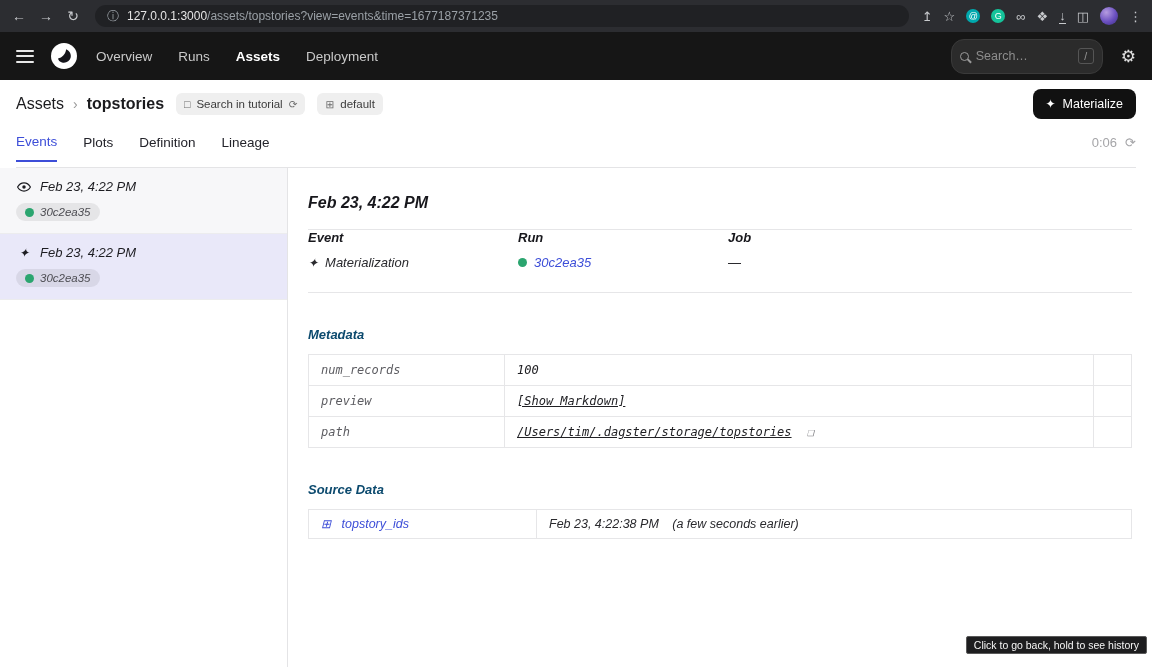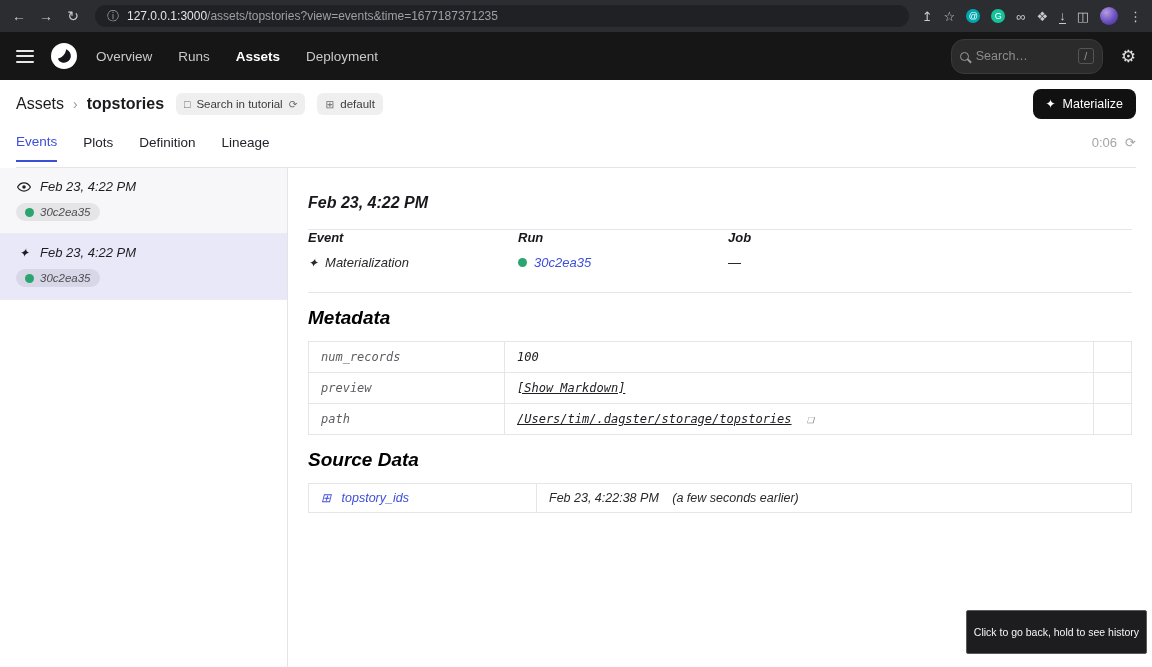--- a/index.html
+++ b/index.html
@@ -69,36 +69,36 @@
 
   
   .main { flex: 1; padding: 14px 20px; overflow: hidden; }
   .main h1 { font-size: 16px; font-weight: 600; margin-top: 12px; color: #17171c; }
   .divider { border-top: 1px solid #e6e6e8; margin-top: 17px; }
   .cols { display: flex; }
   .col { width: 210px; }
   .lbl { font-size: 13px; font-weight: 600; color: #17171c; }
   .val { margin-top: 10px; font-size: 13px; color: #2a2a2e; display: flex; align-items: center; gap: 7px; }
   .blue { color: var(--accent); cursor: pointer; text-decoration: none; }
-  .main h2 { font-size: 19px; font-weight: 600; margin-top: 14px; color: #000000; }
+  .main h2 { font-size: 13px; font-weight: 600; margin-top: 34px; color: #0c4a6e; }
   table.meta { width: 100%; border-collapse: collapse; margin-top: 12px; font-family: "DejaVu Sans Mono", "Liberation Mono", monospace; font-size: 12px; }
   .meta td { border: 1px solid #e6e6e8; padding: 8px 12px; }
   .meta .k { width: 196px; color: #5c5c61; }
   .meta .v { color: #202024; }
   .meta .e { width: 38px; }
   .mdlink { color: #202024; text-decoration: underline; cursor: pointer; }
   .copy { color: #7c7c80; margin-left: 8px; cursor: pointer; font-size: 12px; }
   table.src { width: 100%; border-collapse: collapse; margin-top: 12px; font-size: 12.5px; color: #2a2a2e; }
   .src td { border: 1px solid #e6e6e8; padding: 7px 12px; }
   .src .sname { width: 228px; }
   .tbl-ico { color: var(--accent); margin-right: 7px; font-size: 12px; }
   .note { margin-left: 10px; }
 
   
-  .tooltip { position: absolute; right: 5px; bottom: 13px; background: #1d1d1f; color: #f5f5f5; font-size: 10.5px; padding: 15px 7px; border: 1px solid #5a5a5a; border-radius: 2px; white-space: nowrap; }
+  .tooltip { position: absolute; right: 5px; bottom: 13px; background: #1d1d1f; color: #f5f5f5; font-size: 10.5px; padding: 2px 7px; border: 1px solid #5a5a5a; border-radius: 2px; white-space: nowrap; }
 </style>
 </head>
 <body>
 
 <div class="screen">
 
   <div class="browser-bar">
     <span class="bicon">←</span>
     <span class="bicon">→</span>
     <span class="bicon">↻</span>

